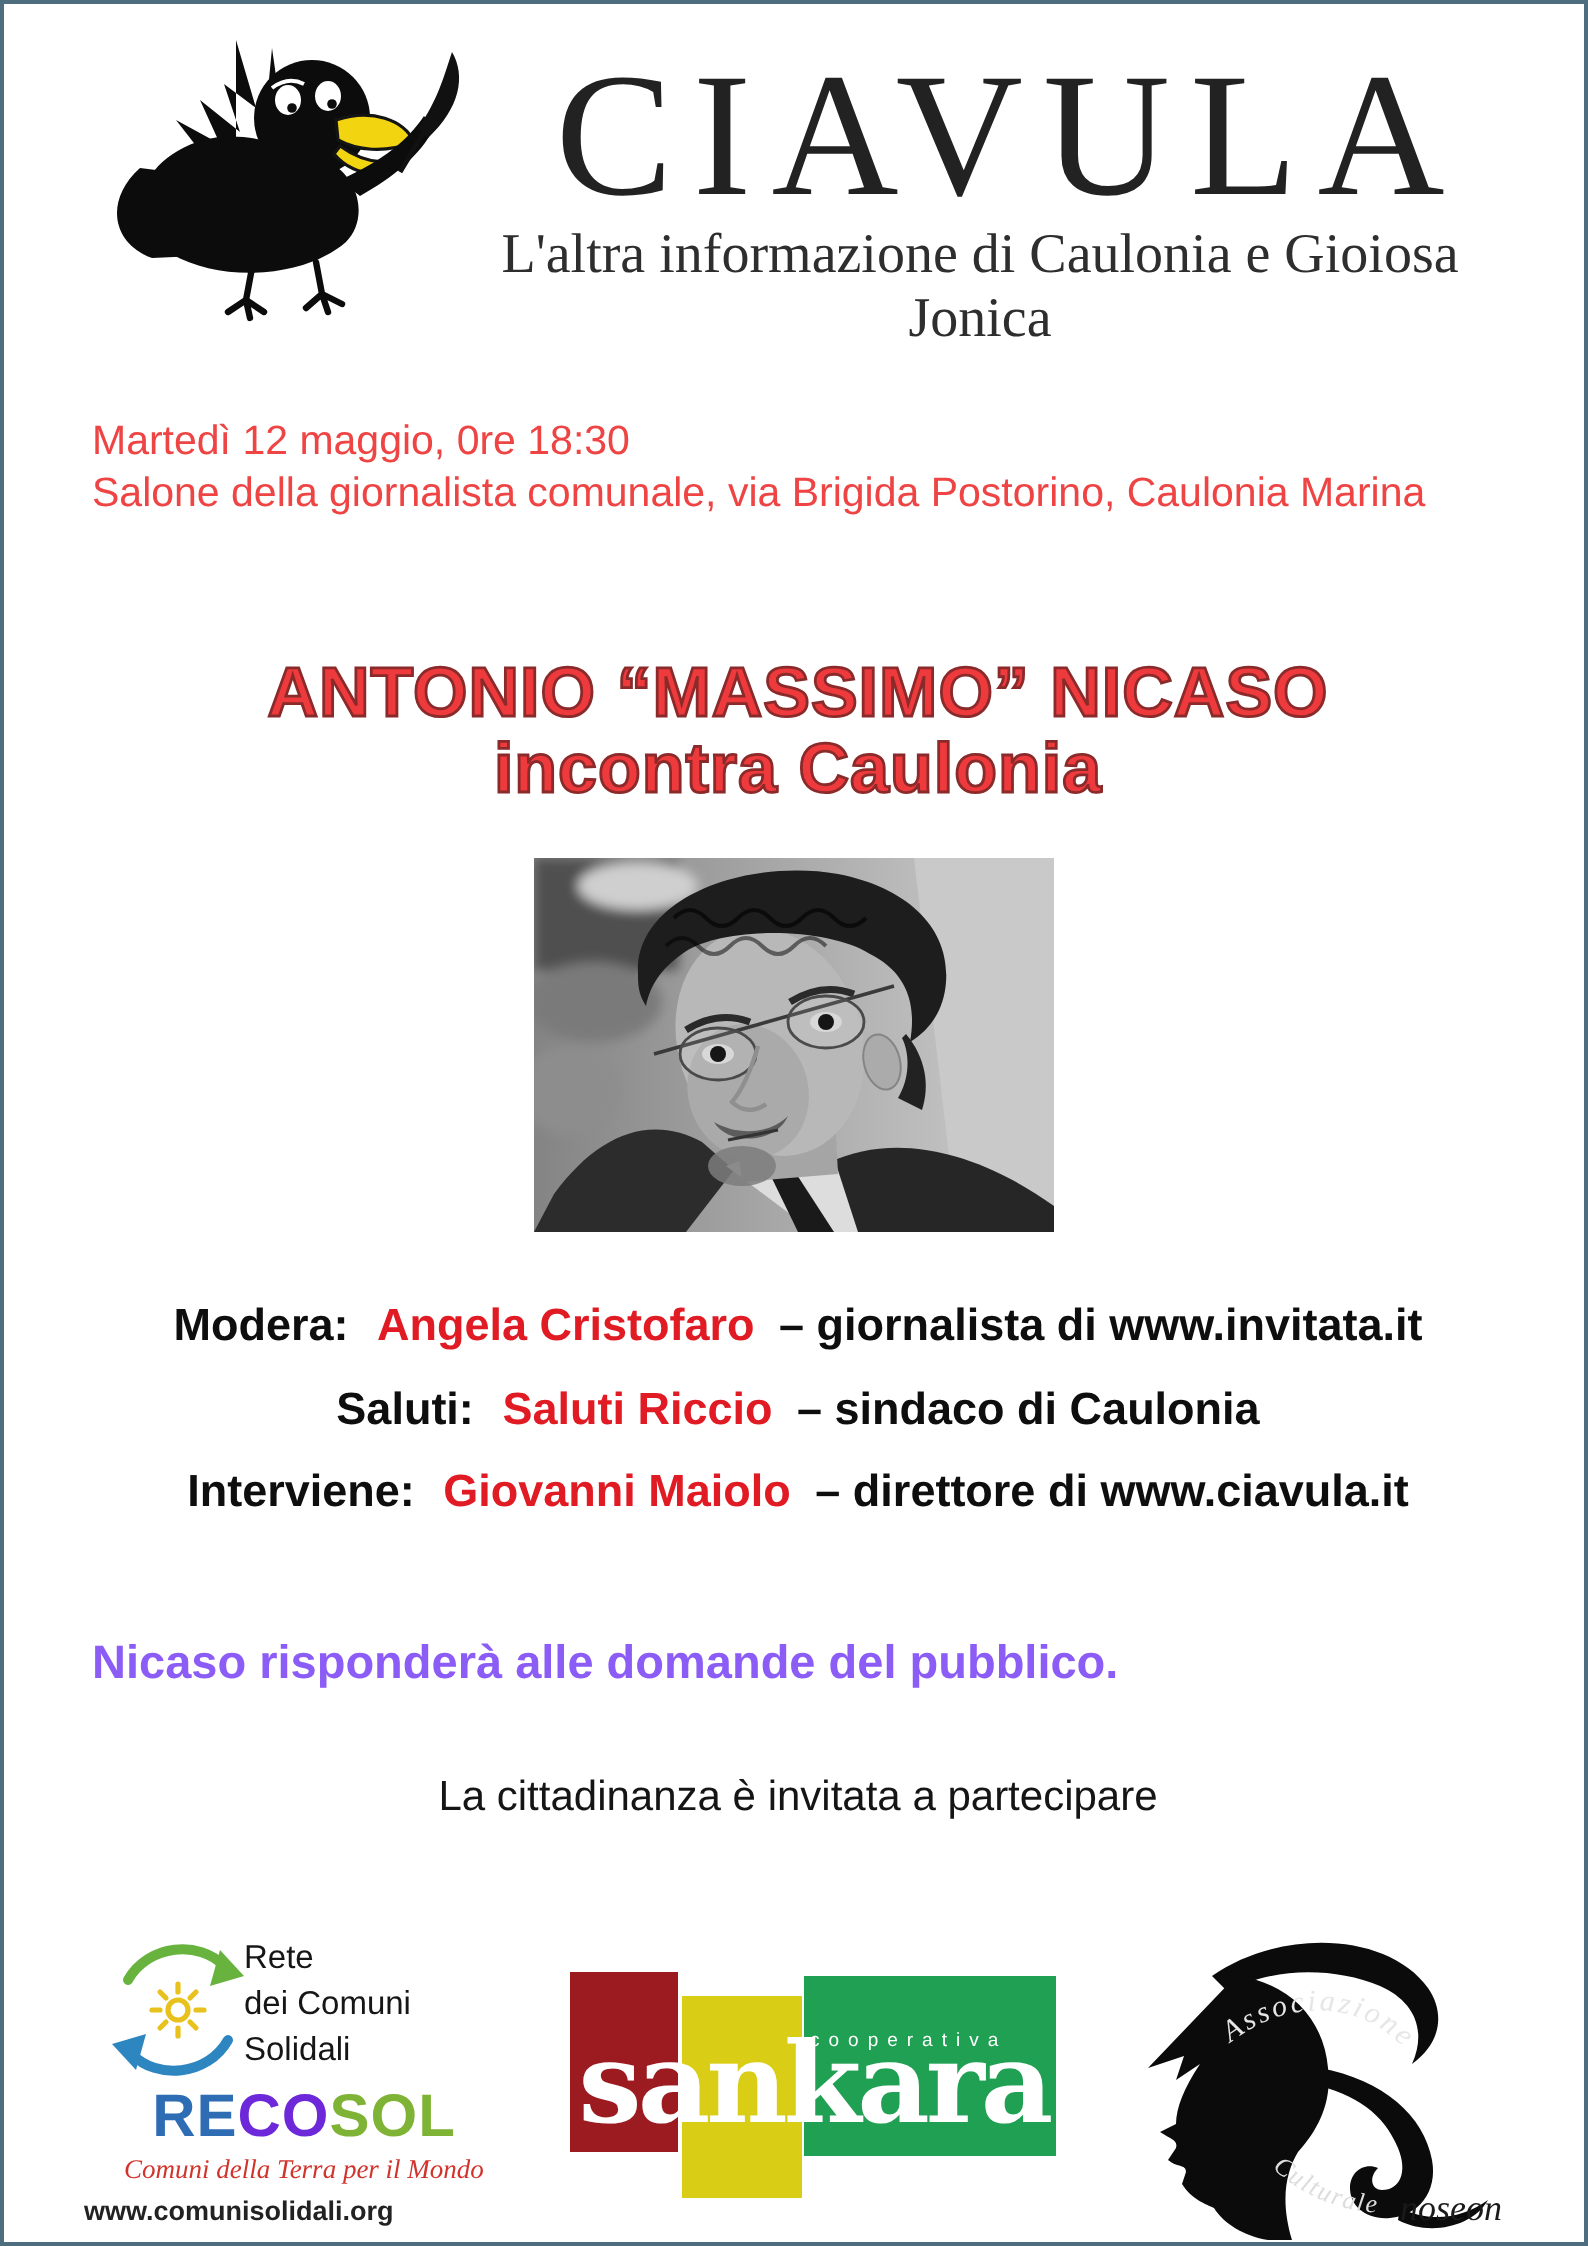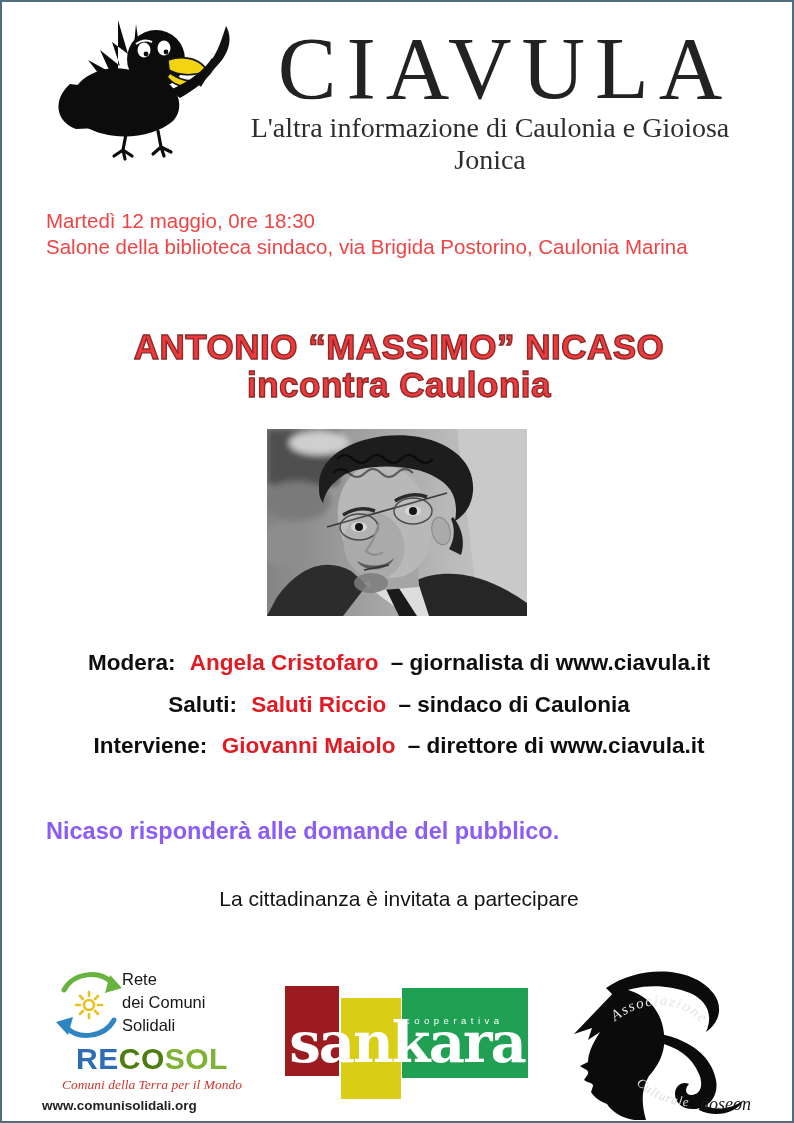--- a/index.html
+++ b/index.html
@@ -40,21 +40,21 @@
   .speaker-line .role{ margin-right:2px;}
   #speaker-1{ top:648px; } #speaker-2{ top:690px; } #speaker-3{ top:731px; }
 
   #statement{ left:44px; top:816px; width:720px; font-size:23.5px; font-weight:bold; color:#8b5cf6;}
   #invitation{ left:0; top:885px; width:794px; text-align:center; font-size:21px; color:#151515;}
 
   
   #recosol{ left:40px; top:960px; width:220px; height:155px;}
   #recosol .net-text{ position:absolute; left:80px; top:6px; font-size:16.5px; line-height:23px; color:#161616;}
   #recosol .wordmark{ position:absolute; left:0; top:80px; width:220px; text-align:center; font-size:30px; font-weight:bold; letter-spacing:0.5px;}
-  .rc-re{color:#2e6db4;} .rc-co{color:#4d7c0f;} .rc-sol{color:#7fb335;}
+  .rc-re{color:#2e6db4;} .rc-co{color:#6d28d9;} .rc-sol{color:#7fb335;}
   #recosol .slogan{ position:absolute; left:0; top:115px; width:220px; text-align:center;
      font-family:"Liberation Serif", serif; font-style:italic; font-weight:normal; font-size:13.5px; color:#d0342c;}
   #recosol .website{ position:absolute; left:0; top:136px; width:220px; text-align:left; font-size:13.5px; font-weight:bold; color:#222;}
 
   
   #sankara{ left:283px; top:982px; width:244px; height:115px;}
   #sankara .blk{ position:absolute; }
   #sankara .blk.maroon{ left:0; top:2px; width:54px; height:90px; background:#9b1b20;}
   #sankara .blk.yellow{ left:56px; top:14px; width:60px; height:101px; background:#d9ce15;}
   #sankara .blk.green{ left:117px; top:4px; width:126px; height:90px; background:#1fa053;}
@@ -100,21 +100,21 @@
 
     <path d="M86,120 L83,136 M83,136 l-9,6 M83,136 l2,9 M83,136 l9,6" stroke="#0c0c0c" stroke-width="3.2" fill="none" stroke-linecap="round"></path>
     <path d="M118,117 L121,133 M121,133 l-8,7 M121,133 l3,9 M121,133 l10,5" stroke="#0c0c0c" stroke-width="3.2" fill="none" stroke-linecap="round"></path>
   </svg>
 
   <div class="abs" id="masthead-title">CIAVULA</div>
   <div class="abs" id="masthead-tagline">L'altra informazione di Caulonia e Gioiosa Jonica</div>
 
   <div class="abs" id="event-when">
     <div>Martedì 12 maggio, 0re 18:30</div>
-    <div>Salone della biblioteca sindaco, via Brigida Postorino, Caulonia Marina</div>
+    <div>Salone della giornalista comunale, via Brigida Postorino, Caulonia Marina</div>
   </div>
 
   <div class="abs" id="headline">
     <div>ANTONIO “MASSIMO” NICASO</div>
     <div>incontra Caulonia</div>
   </div>
 
   <svg class="abs" id="portrait" viewBox="0 0 260 187">
     <defs>
       <linearGradient id="bgGrad" x1="0" y1="0" x2="1" y2="0">
@@ -168,21 +168,21 @@
 
     <path d="M112,94 C108,108 104,116 99,122 C104,127 111,127 116,123" stroke="#8f8f8f" stroke-width="2.2" fill="none"></path>
     <path d="M90,132 C102,139 118,138 127,129 C121,143 97,144 90,132 Z" fill="#5c5c5c"></path>
     <line x1="97" y1="141" x2="122" y2="136" stroke="#333333" stroke-width="1.6"></line>
     <ellipse cx="104" cy="154" rx="17" ry="10" fill="#7c7c7c" opacity="0.85"></ellipse>
   </svg>
 
   <div class="abs speaker-line" id="speaker-1">
     <span class="role">Modera:</span>
     <span class="name">Angela Cristofaro</span>
-    <span class="rest">– giornalista di www.ciavula.it</span>
+    <span class="rest">– giornalista di www.invitata.it</span>
   </div>
   <div class="abs speaker-line" id="speaker-2">
     <span class="role">Saluti:</span>
     <span class="name">Saluti Riccio</span>
     <span class="rest">– sindaco di Caulonia</span>
   </div>
   <div class="abs speaker-line" id="speaker-3">
     <span class="role">Interviene:</span>
     <span class="name">Giovanni Maiolo</span>
     <span class="rest">– direttore di www.ciavula.it</span>

